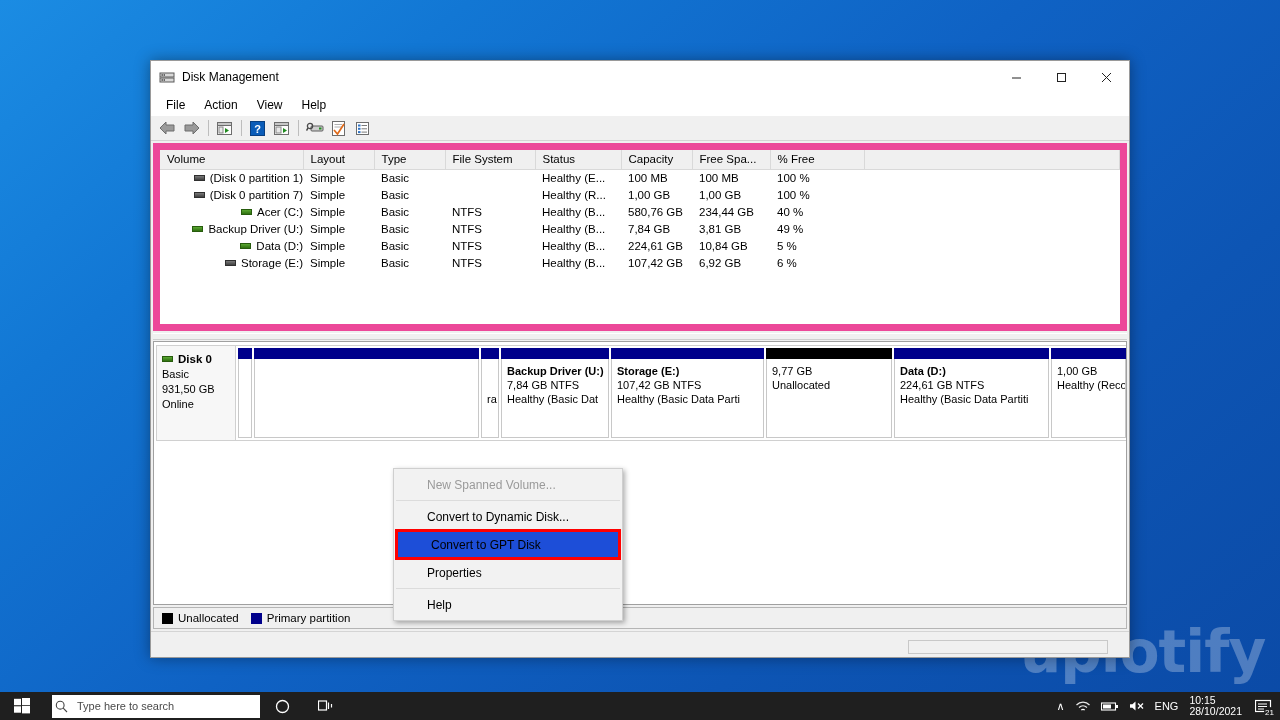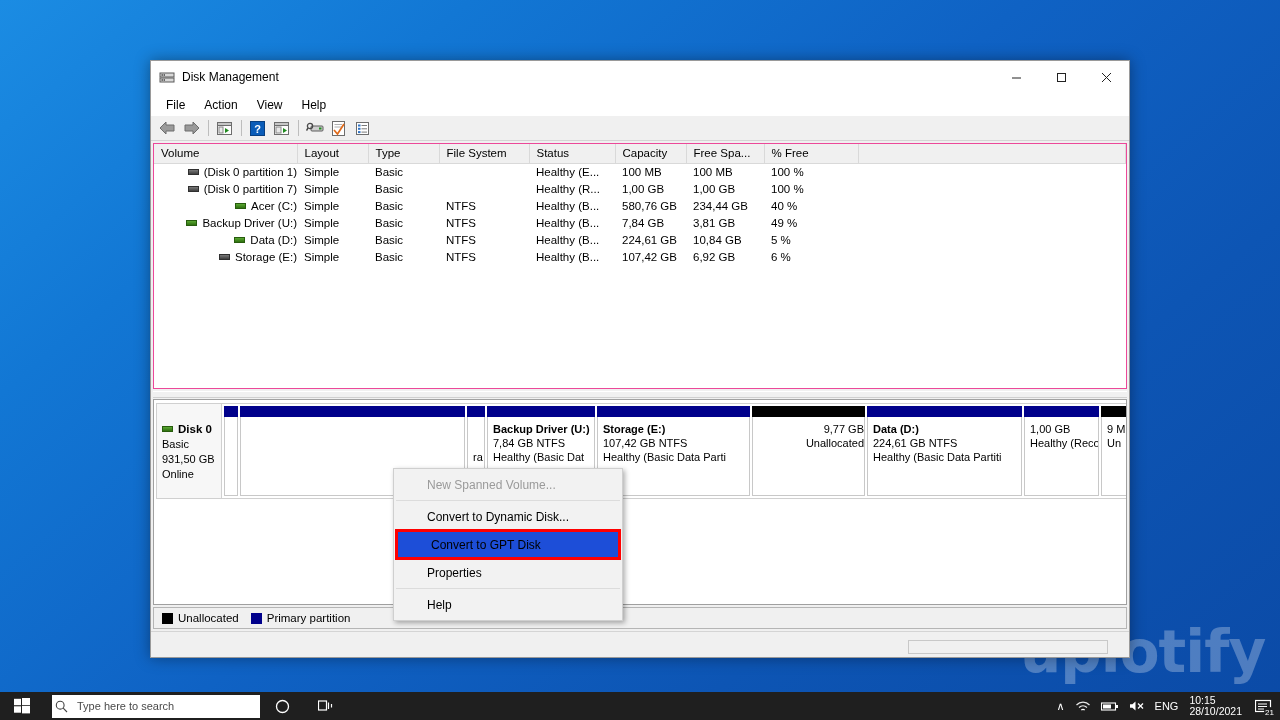--- a/index.html
+++ b/index.html
@@ -99,23 +99,23 @@
   
   .content {
     flex: 1;
     display: flex; flex-direction: column;
     background: #f0f0f0;
     overflow: hidden;
   }
 
   
   .listpane {
-    height: 246px;
+    height: 188px;
     background: #ffffff;
-    border: 1px solid #ec4899;
+    border: 7px solid #ec4899;
     margin: 2px 2px 0 2px;
     display: flex; flex-direction: column;
     flex: none;
     overflow: hidden;
     position: relative;
   }
   table.vols { border-collapse: collapse; width: 100%; table-layout: fixed; }
   table.vols th {
     background: #f0f0f0;
     border-right: 1px solid #d9d9d9;
@@ -167,24 +167,24 @@
     position: relative;
     overflow: hidden;
   }
   .diskrow {
     position: absolute;
     left: 2px; top: 3px; right: 2px;
     height: 96px;
     display: flex;
   }
   .diskinfo {
-    width: 66px;
+    width: 80px;
     border: 1px solid #d0d0d0;
     background: #f7f7f7;
-    padding: 18px 0 0 5px;
+    padding: 6px 0 0 5px;
     font-size: 11px;
     line-height: 15px;
     flex: none;
   }
   .diskinfo .dname { font-weight: bold; font-size: 11.5px; }
   .diskbar {
     flex: 1;
     display: flex;
     border: 1px solid #d0d0d0;
     border-left: none;
@@ -591,21 +591,21 @@
               </div>
             </div>
             <div class="part" style="width: 153px;">
               <div class="band primary"></div>
               <div class="body">
                 <div class="pname">Storage  (E:)</div>
                 <div>107,42 GB NTFS</div>
                 <div>Healthy (Basic Data Parti</div>
               </div>
             </div>
-            <div class="part" style="width: 113px; text-align: right;">
+            <div class="part" style="width: 126px;">
               <div class="band unalloc"></div>
               <div class="body">
                 <div>9,77 GB</div>
                 <div>Unallocated</div>
               </div>
             </div>
             <div class="part" style="width: 155px;">
               <div class="band primary"></div>
               <div class="body">
                 <div class="pname">Data  (D:)</div>

